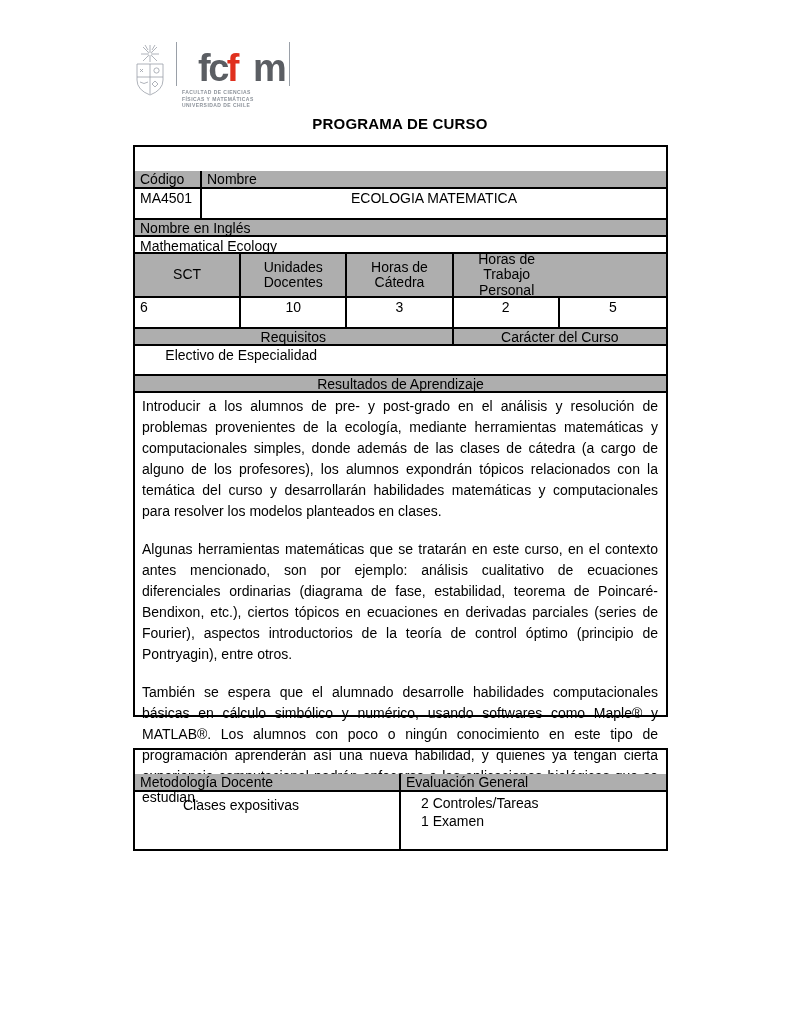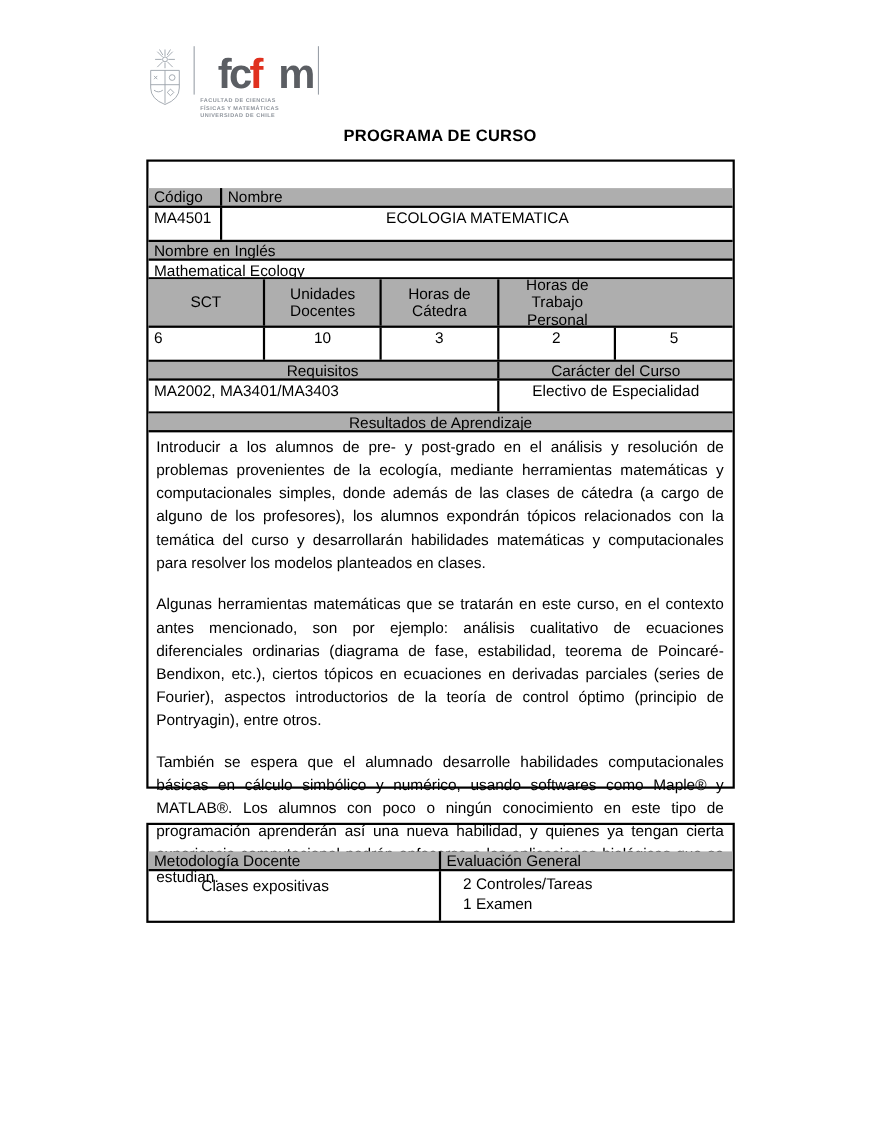--- a/index.html
+++ b/index.html
@@ -19,21 +19,21 @@
                 letter-spacing:0.45px;color:#8d939b;white-space:pre-line;font-weight:bold;}
 
   
   .doc-title{position:absolute;left:0;top:115px;width:800px;text-align:center;
              font-size:15px;font-weight:bold;letter-spacing:0.2px;}
 
   
   .tbl{position:absolute;left:133px;width:535px;border:2px solid #000;
        box-sizing:border-box;display:flex;flex-direction:column;font-size:14px;}
   .tbl-main{top:145px;height:572px;}
-  .tbl-bottom{top:748px;height:91px;}
+  .tbl-bottom{top:748px;height:103px;}
   .trow{display:flex;border-bottom:2px solid #000;box-sizing:border-box;flex:0 0 auto;}
   .trow:last-child{border-bottom:none;}
   .trow.grow{flex:1 1 auto;}
   .tcell{box-sizing:border-box;border-right:2px solid #000;display:flex;
          align-items:flex-start;padding:1px 5px;overflow:hidden;}
   .tcell:last-child{border-right:none;}
   .gray{background:#aeaeae;}
   .vmid{align-items:center;}
   .hcenter{justify-content:center;text-align:center;}
   .pre{white-space:pre-line;line-height:1.08;}
@@ -134,21 +134,20 @@
       <div class="tcell w-fifth hcenter">3</div>
       <div class="tcell w-fifth hcenter">2</div>
       <div class="tcell w-fifth hcenter">5</div>
     </div>
 
     <div class="trow gray h17">
       <div class="tcell w-60 vmid hcenter">Requisitos</div>
       <div class="tcell w-40 vmid hcenter">Carácter del Curso</div>
     </div>
     <div class="trow h30">
-      <div class="tcell w-60">MA2002, MA3401/MA3403</div>
       <div class="tcell w-40 hcenter">Electivo de Especialidad</div>
     </div>
 
     <div class="trow gray h17">
       <div class="tcell w-rest vmid hcenter">Resultados de Aprendizaje</div>
     </div>
     <div class="trow grow">
       <div class="tcell w-rest results-cell">
         <p>Introducir a los alumnos de pre- y post-grado en el análisis y resolución de problemas provenientes de la ecología, mediante herramientas matemáticas y computacionales simples, donde además de las clases de cátedra (a cargo de alguno de los profesores), los alumnos expondrán tópicos relacionados con la temática del curso y desarrollarán habilidades matemáticas y computacionales para resolver los modelos planteados en clases.</p>
         <p>Algunas herramientas matemáticas que se tratarán en este curso, en el contexto antes mencionado, son por ejemplo: análisis cualitativo de ecuaciones diferenciales ordinarias (diagrama de fase, estabilidad, teorema de Poincaré- Bendixon, etc.), ciertos tópicos en ecuaciones en derivadas parciales (series de Fourier), aspectos introductorios de la teoría de control óptimo (principio de Pontryagin), entre otros.</p>

